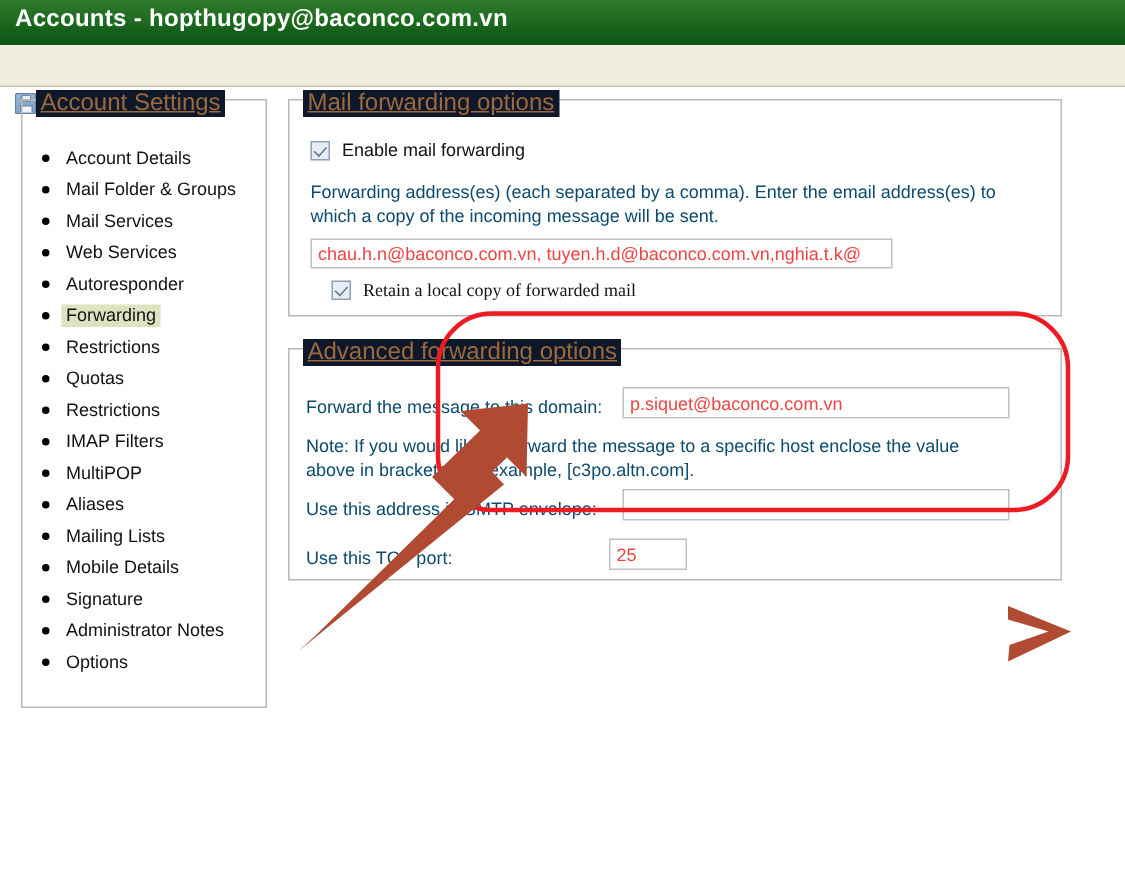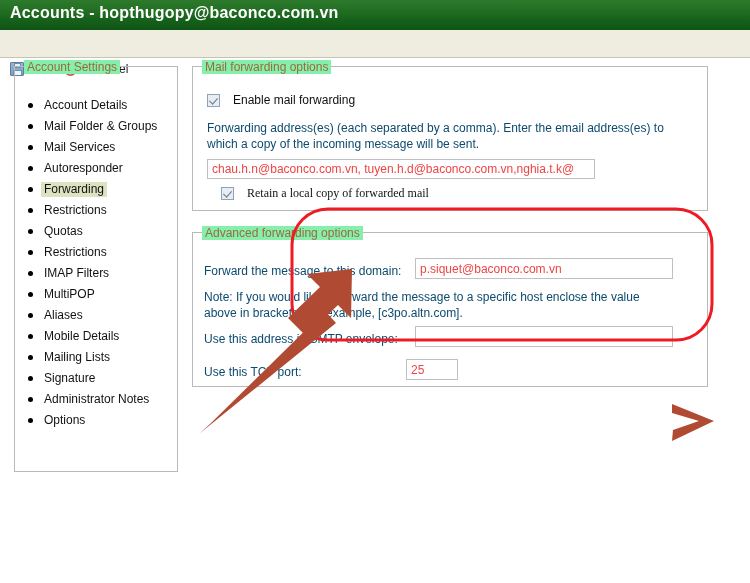--- a/index.html
+++ b/index.html
@@ -109,25 +109,26 @@
   
   .groupbox {
     position: absolute;
     border: 1px solid #b9b9b9;
     box-sizing: border-box;
     background: transparent;
   }
   .groupbox > .legend {
     position: absolute;
     top: -7px; left: 9px;
-    background: #86efac;
+    background: #0f172a;
     padding: 0 3px;
-    font-size: 12px;
+    font-size: 16px;
     color: #9b6a3c;
     white-space: nowrap;
+    text-decoration: underline;
   }
 
   
   #sidebar {
     left: 14px; top: 66px;
     width: 164px; height: 406px;
   }
   #sidebar-list {
     position: absolute;
     left: 0; top: 28px;
@@ -191,21 +192,21 @@
   .cbox.checked::after {
     content: "";
     position: absolute;
     left: 3px; top: 1px;
     width: 4px; height: 7px;
     border: solid #70767c;
     border-width: 0 1.8px 1.8px 0;
     transform: rotate(42deg);
   }
   .cb-label {
-    margin-left: 13px;
+    margin-left: 8px;
     font-size: 12px;
     color: #111111;
   }
 
   .textfield {
     position: absolute;
     background: #ffffff;
     border: 1px solid #c0c0c0;
     box-sizing: border-box;
     font-family: "Liberation Sans", sans-serif;
@@ -255,20 +256,24 @@
     <div class="side-item">
       <span class="bullet"></span>
       <span class="side-label">Mail Folder &amp; Groups</span>
     </div>
     <div class="side-item">
       <span class="bullet"></span>
       <span class="side-label">Mail Services</span>
     </div>
     <div class="side-item">
       <span class="bullet"></span>
+      <span class="side-label">Web Services</span>
+    </div>
+    <div class="side-item">
+      <span class="bullet"></span>
       <span class="side-label">Autoresponder</span>
     </div>
     <div class="side-item selected">
       <span class="bullet"></span>
       <span class="side-label">Forwarding</span>
     </div>
     <div class="side-item">
       <span class="bullet"></span>
       <span class="side-label">Restrictions</span>
     </div>
@@ -287,25 +292,25 @@
     <div class="side-item">
       <span class="bullet"></span>
       <span class="side-label">MultiPOP</span>
     </div>
     <div class="side-item">
       <span class="bullet"></span>
       <span class="side-label">Aliases</span>
     </div>
     <div class="side-item">
       <span class="bullet"></span>
+      <span class="side-label">Mailing Lists</span>
+    </div>
+    <div class="side-item">
+      <span class="bullet"></span>
       <span class="side-label">Mobile Details</span>
-    </div>
-    <div class="side-item">
-      <span class="bullet"></span>
-      <span class="side-label">Mailing Lists</span>
     </div>
     <div class="side-item">
       <span class="bullet"></span>
       <span class="side-label">Signature</span>
     </div>
     <div class="side-item">
       <span class="bullet"></span>
       <span class="side-label">Administrator Notes</span>
     </div>
     <div class="side-item">

